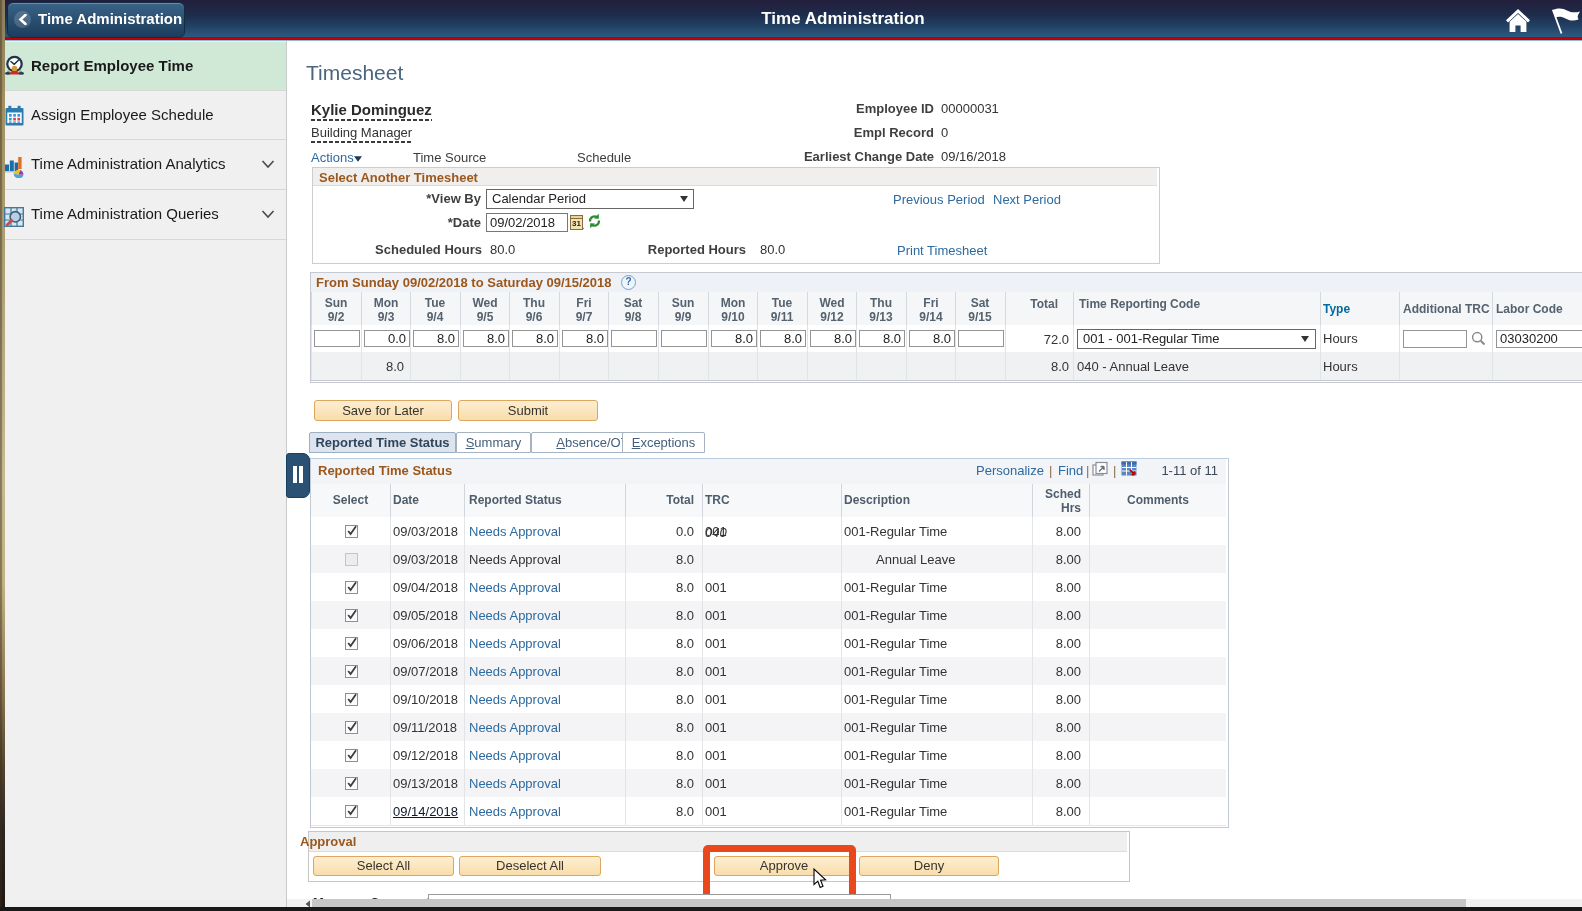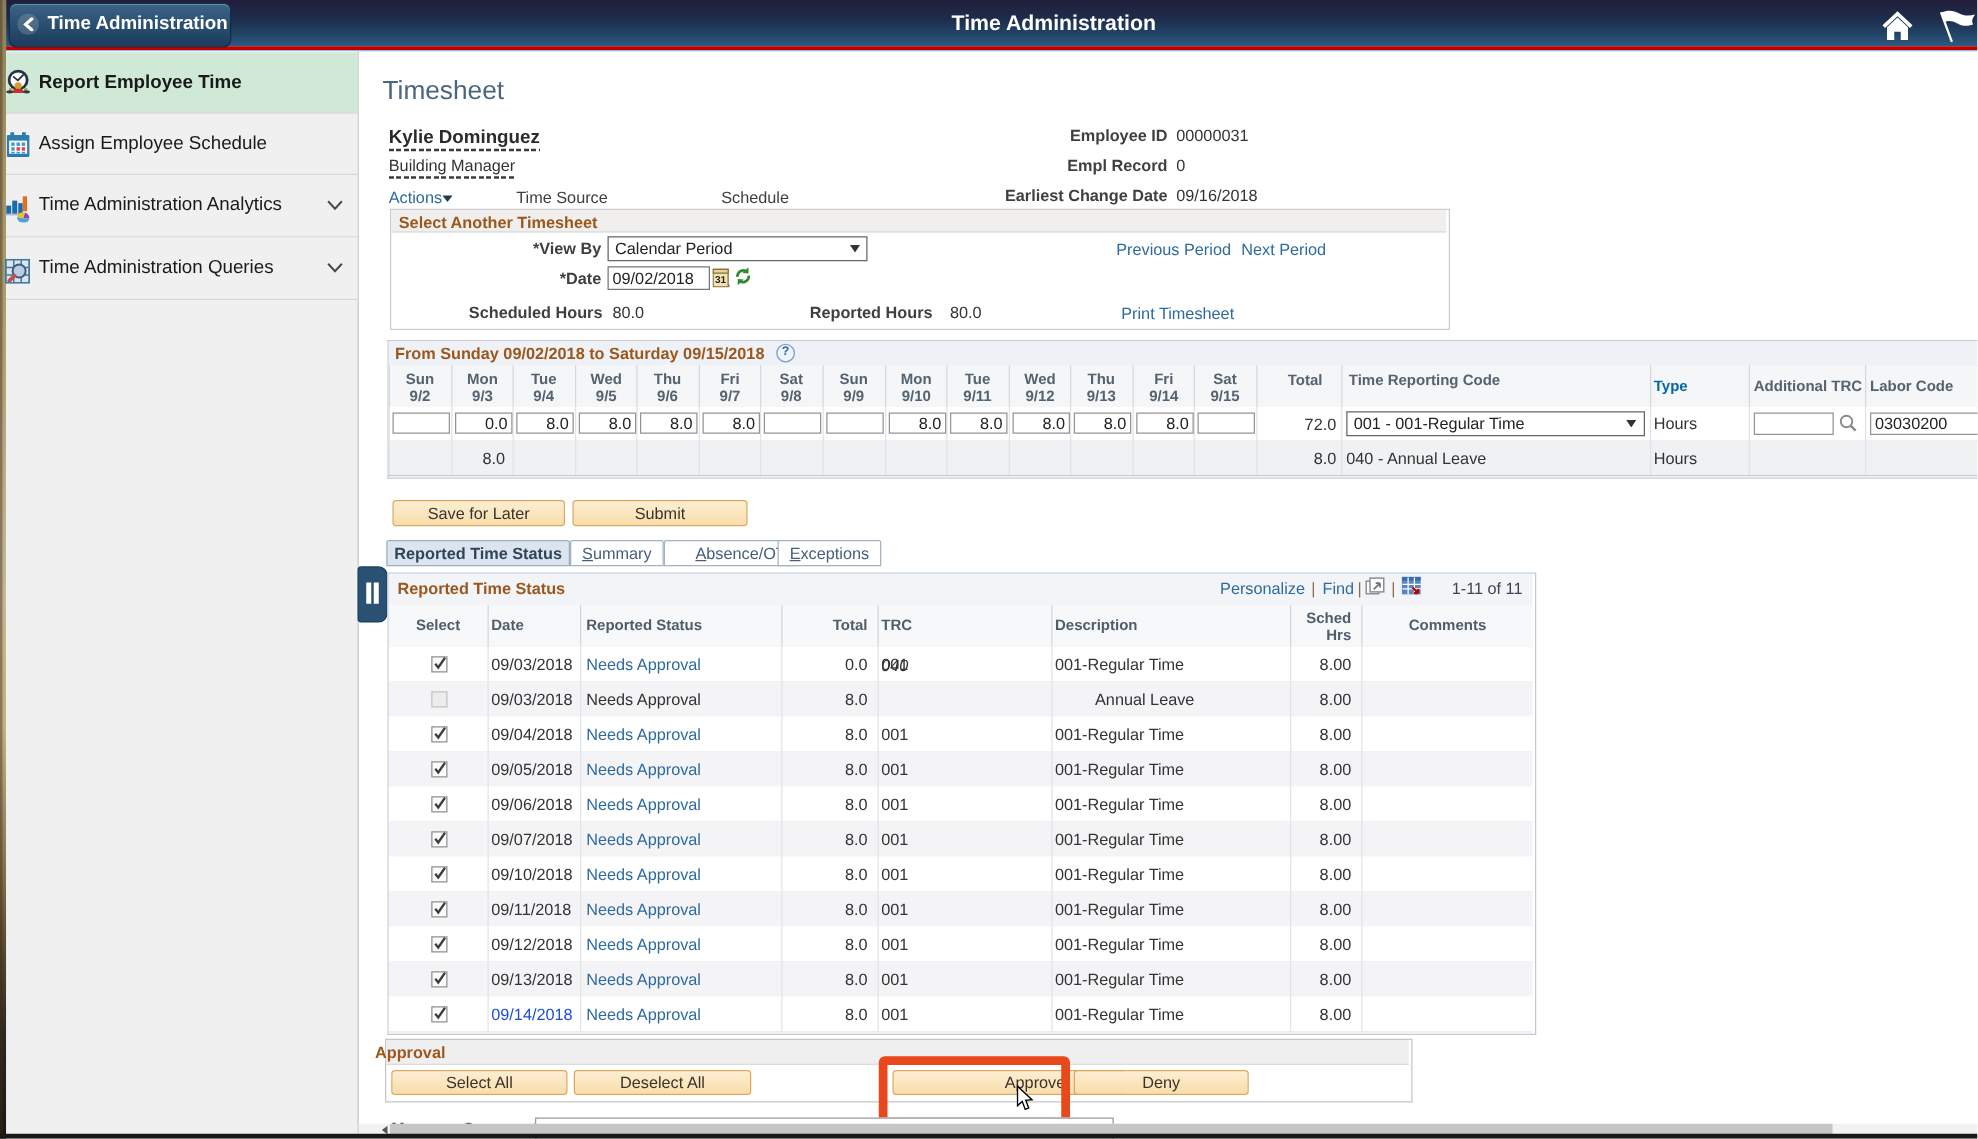--- a/index.html
+++ b/index.html
@@ -397,32 +397,32 @@
 <div style="position:absolute;left:393px;top:776px;font-size:13px;line-height:16px;color:#333;white-space:nowrap;">09/13/2018</div>
 <div style="position:absolute;left:469px;top:776px;font-size:13px;line-height:16px;color:#2d6aa0;white-space:nowrap;">Needs Approval</div>
 <div style="position:absolute;left:594px;top:776px;font-size:13px;line-height:16px;color:#333;white-space:nowrap;width:100px;text-align:right;">8.0</div>
 <div style="position:absolute;left:705px;top:776px;font-size:13px;line-height:16px;color:#333;white-space:nowrap;">001</div>
 <div style="position:absolute;left:844px;top:776px;font-size:13px;line-height:16px;color:#333;white-space:nowrap;">001-Regular Time</div>
 <div style="position:absolute;left:981px;top:776px;font-size:13px;line-height:16px;color:#333;white-space:nowrap;width:100px;text-align:right;">8.00</div>
 <div style="position:absolute;left:345px;top:805px;width:11px;height:11px;border:1px solid #8f8f8f;background:#fbfbfb;"></div>
 <svg class="abs" style="left:346px;top:804px;" width="12" height="13" viewBox="0 0 12 13">
       <path d="M2.2 7 L4.6 10 L10 2.2" stroke="#3c3c3c" stroke-width="1.8" fill="none"></path>
     </svg>
-<div style="position:absolute;left:393px;top:804px;font-size:13px;line-height:16px;color:#1d4ed8;white-space:nowrap;">09/14/2018</div>
+<div style="position:absolute;left:393px;top:804px;font-size:13px;line-height:16px;color:#0f172a;white-space:nowrap;text-decoration:underline;">09/14/2018</div>
 <div style="position:absolute;left:469px;top:804px;font-size:13px;line-height:16px;color:#2d6aa0;white-space:nowrap;">Needs Approval</div>
 <div style="position:absolute;left:594px;top:804px;font-size:13px;line-height:16px;color:#333;white-space:nowrap;width:100px;text-align:right;">8.0</div>
 <div style="position:absolute;left:705px;top:804px;font-size:13px;line-height:16px;color:#333;white-space:nowrap;">001</div>
 <div style="position:absolute;left:844px;top:804px;font-size:13px;line-height:16px;color:#333;white-space:nowrap;">001-Regular Time</div>
 <div style="position:absolute;left:981px;top:804px;font-size:13px;line-height:16px;color:#333;white-space:nowrap;width:100px;text-align:right;">8.00</div>
 <div style="position:absolute;left:308px;top:831px;width:820px;height:49px;border:1px solid #c6c6c6;background:#fff;"></div>
 <div style="position:absolute;left:309px;top:832px;width:818px;height:19px;background:#efefef;border-bottom:1px solid #dcdcdc;"></div>
 <div style="position:absolute;left:300px;top:834px;font-size:13px;line-height:16px;color:#9c571c;white-space:nowrap;font-weight:bold;">Approval</div>
 <div style="position:absolute;left:313px;top:856px;width:139px;height:18px;background:linear-gradient(180deg,#fdeed2 0%,#f9ddab 100%);border:1px solid #dca75d;border-radius:3px;font-size:13px;color:#38332b;text-align:center;line-height:18px;">Select All</div>
 <div style="position:absolute;left:459px;top:856px;width:140px;height:18px;background:linear-gradient(180deg,#fdeed2 0%,#f9ddab 100%);border:1px solid #dca75d;border-radius:3px;font-size:13px;color:#38332b;text-align:center;line-height:18px;">Deselect All</div>
-<div style="position:absolute;left:714px;top:856px;width:138px;height:18px;background:linear-gradient(180deg,#fdeed2 0%,#f9ddab 100%);border:1px solid #dca75d;border-radius:3px;font-size:13px;color:#38332b;text-align:center;line-height:18px;padding-left:44px;">Approve</div>
+<div style="position:absolute;left:714px;top:856px;width:138px;height:18px;background:linear-gradient(180deg,#fdeed2 0%,#f9ddab 100%);border:1px solid #dca75d;border-radius:3px;font-size:13px;color:#38332b;text-align:center;line-height:18px;">Approve</div>
 <div style="position:absolute;left:859px;top:856px;width:138px;height:18px;background:linear-gradient(180deg,#fdeed2 0%,#f9ddab 100%);border:1px solid #dca75d;border-radius:3px;font-size:13px;color:#38332b;text-align:center;line-height:18px;">Deny</div>
 <div style="position:absolute;left:703px;top:845px;width:153px;height:56px;border:7px solid #e8481c;border-radius:5px;box-sizing:border-box;"></div>
 <svg class="abs" style="left:813px;top:868px;" width="17" height="22" viewBox="0 0 17 22">
 <path d="M1 1 L1 16.5 L4.8 13.2 L7.2 19.5 L10 18.3 L7.6 12.2 L12.6 11.8 Z" fill="#fff" stroke="#000" stroke-width="1.1"></path>
     </svg>
 <div style="position:absolute;left:313px;top:895px;font-size:13px;line-height:16px;color:#222;white-space:nowrap;font-weight:bold;">Manager Comments</div>
 <div style="position:absolute;left:428px;top:894px;width:461px;height:30px;border:1px solid #9a9a9a;background:#fff;"></div>
 <div style="position:absolute;left:287px;top:899px;width:1295px;height:9px;background:#f2f2f2;"></div>
 <svg class="abs" style="left:304px;top:900px;" width="8" height="8" viewBox="0 0 8 8">
       <path d="M6 0.5 L1.5 4 L6 7.5 Z" fill="#555"></path>

